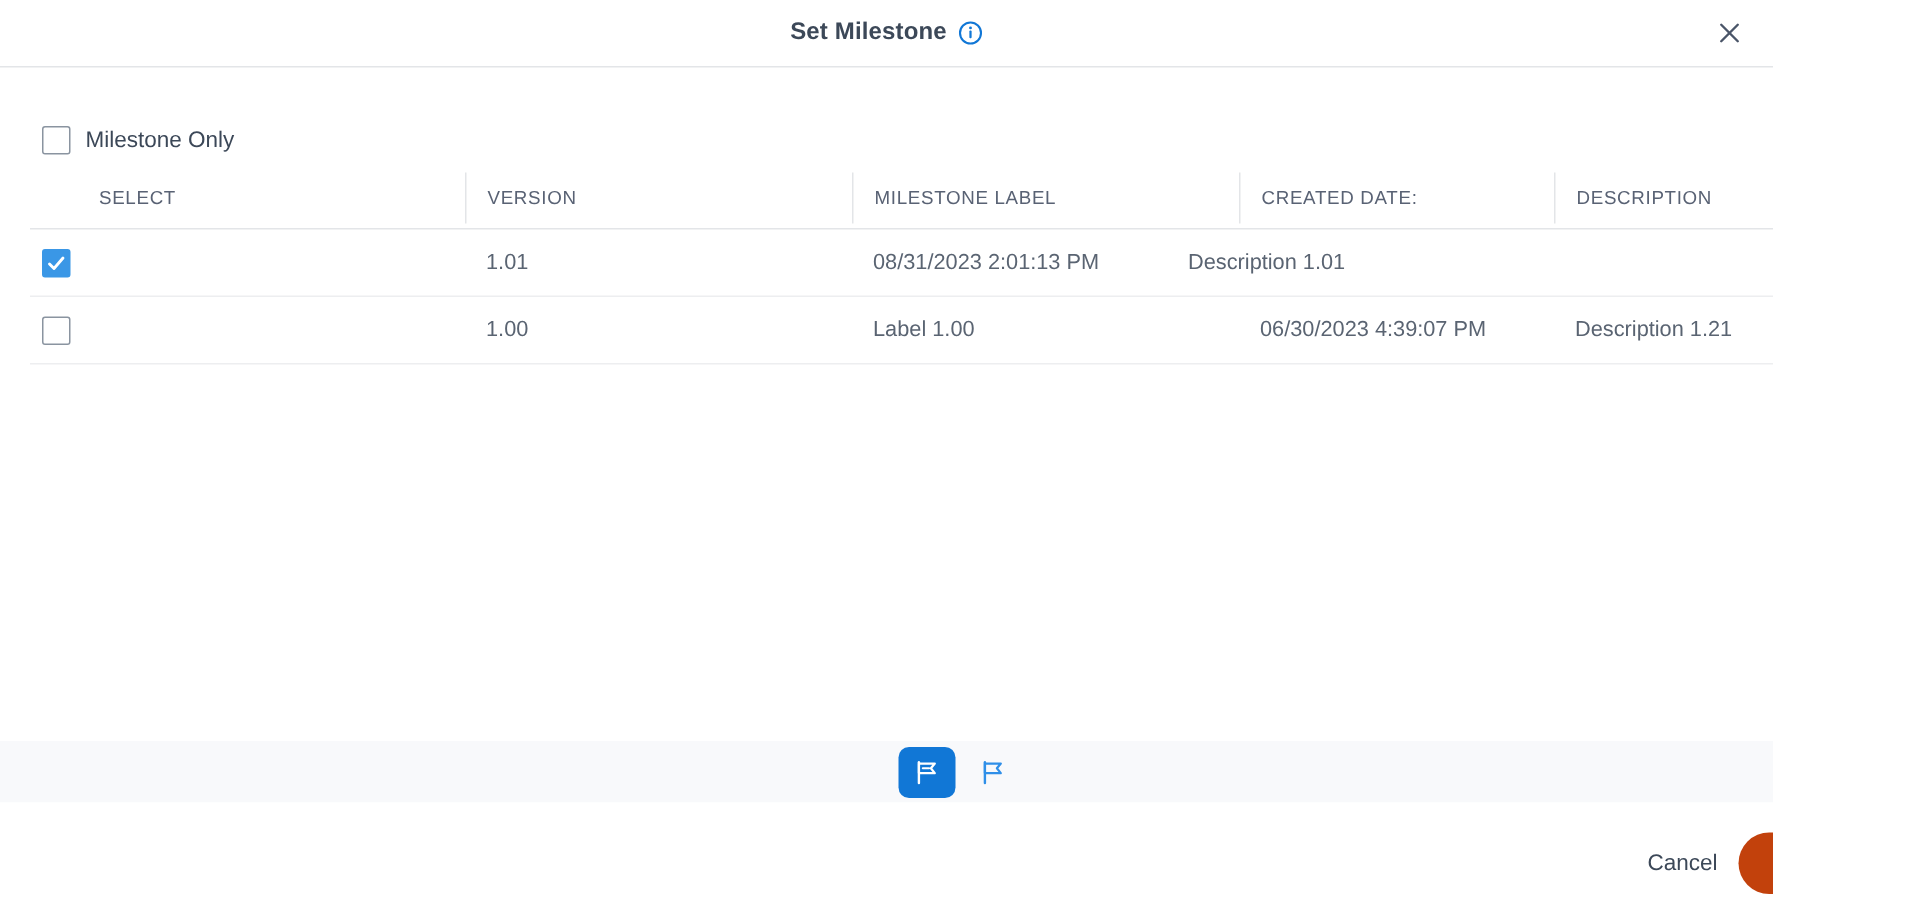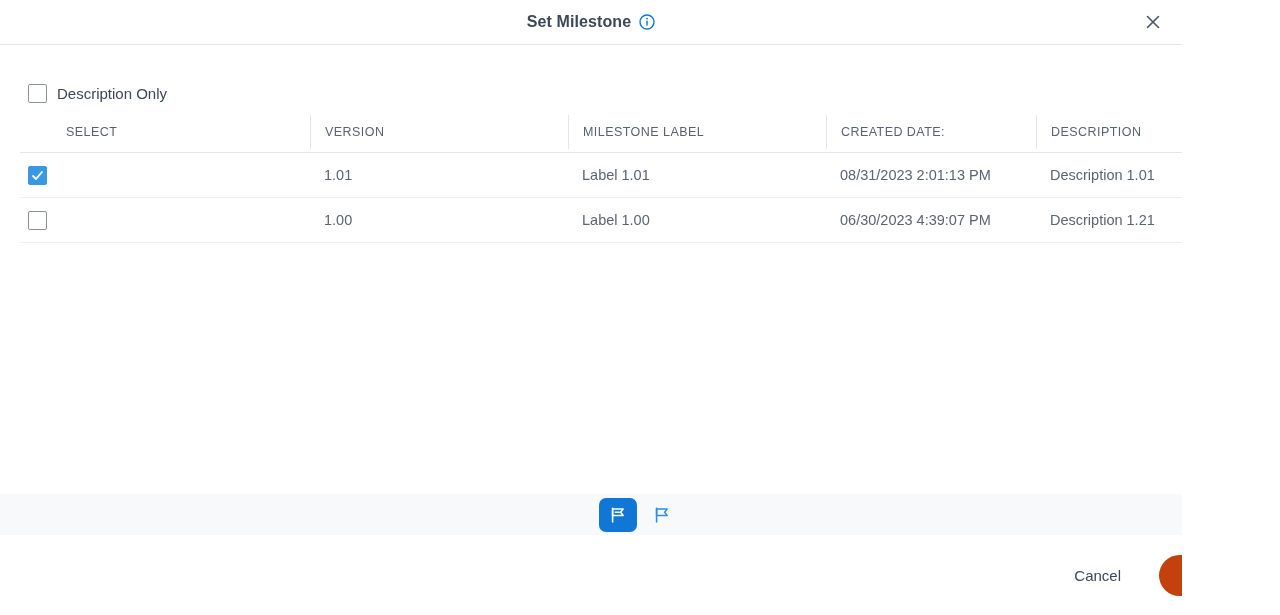--- a/index.html
+++ b/index.html
@@ -184,21 +184,20 @@
     position: absolute;
     left: 0;
     top: 535px;
     width: 1280px;
     height: 80px;
     background: #ffffff;
     display: flex;
     align-items: center;
     justify-content: flex-end;
     padding-right: 20px;
-    gap: 24px;
   }
   .btn-cancel {
     font-size: 15px;
     color: #3c4858;
     background: transparent;
     border: none;
     cursor: pointer;
     padding: 10px 14px;
     font-family: "Liberation Sans", sans-serif;
   }
@@ -238,21 +237,21 @@
       </svg>
     </div>
   </div>
 
   <div class="dialog-body">
 
     <div class="filter-row">
       <span class="cb" id="cb-filter">
         
       </span>
-      <span class="filter-label">Description Only</span>
+      <span class="filter-label">Milestone Only</span>
     </div>
 
     <div class="table">
       <div class="thead">
         <div class="th col-select">SELECT</div>
         <div class="th col-version">VERSION</div>
         <div class="th col-label">MILESTONE LABEL</div>
         <div class="th col-date">CREATED DATE:</div>
         <div class="th col-desc">DESCRIPTION</div>
         <div class="end-rule"></div>
@@ -260,21 +259,20 @@
 
       <div class="row">
         <div class="cell select-cell col-select">
           <span class="cb checked">
             <svg class="tick" width="13" height="13" viewBox="0 0 13 13" aria-hidden="true">
               <polyline points="2,7 5,10 11,3" fill="none" stroke="#ffffff" stroke-width="1.9" stroke-linecap="round" stroke-linejoin="round"></polyline>
             </svg>
           </span>
         </div>
         <div class="cell col-version">1.01</div>
-        <div class="cell col-label">Label 1.01</div>
         <div class="cell col-date">08/31/2023 2:01:13 PM</div>
         <div class="cell col-desc">Description 1.01</div>
       </div>
 
       <div class="row">
         <div class="cell select-cell col-select">
           <span class="cb">
             
           </span>
         </div>

